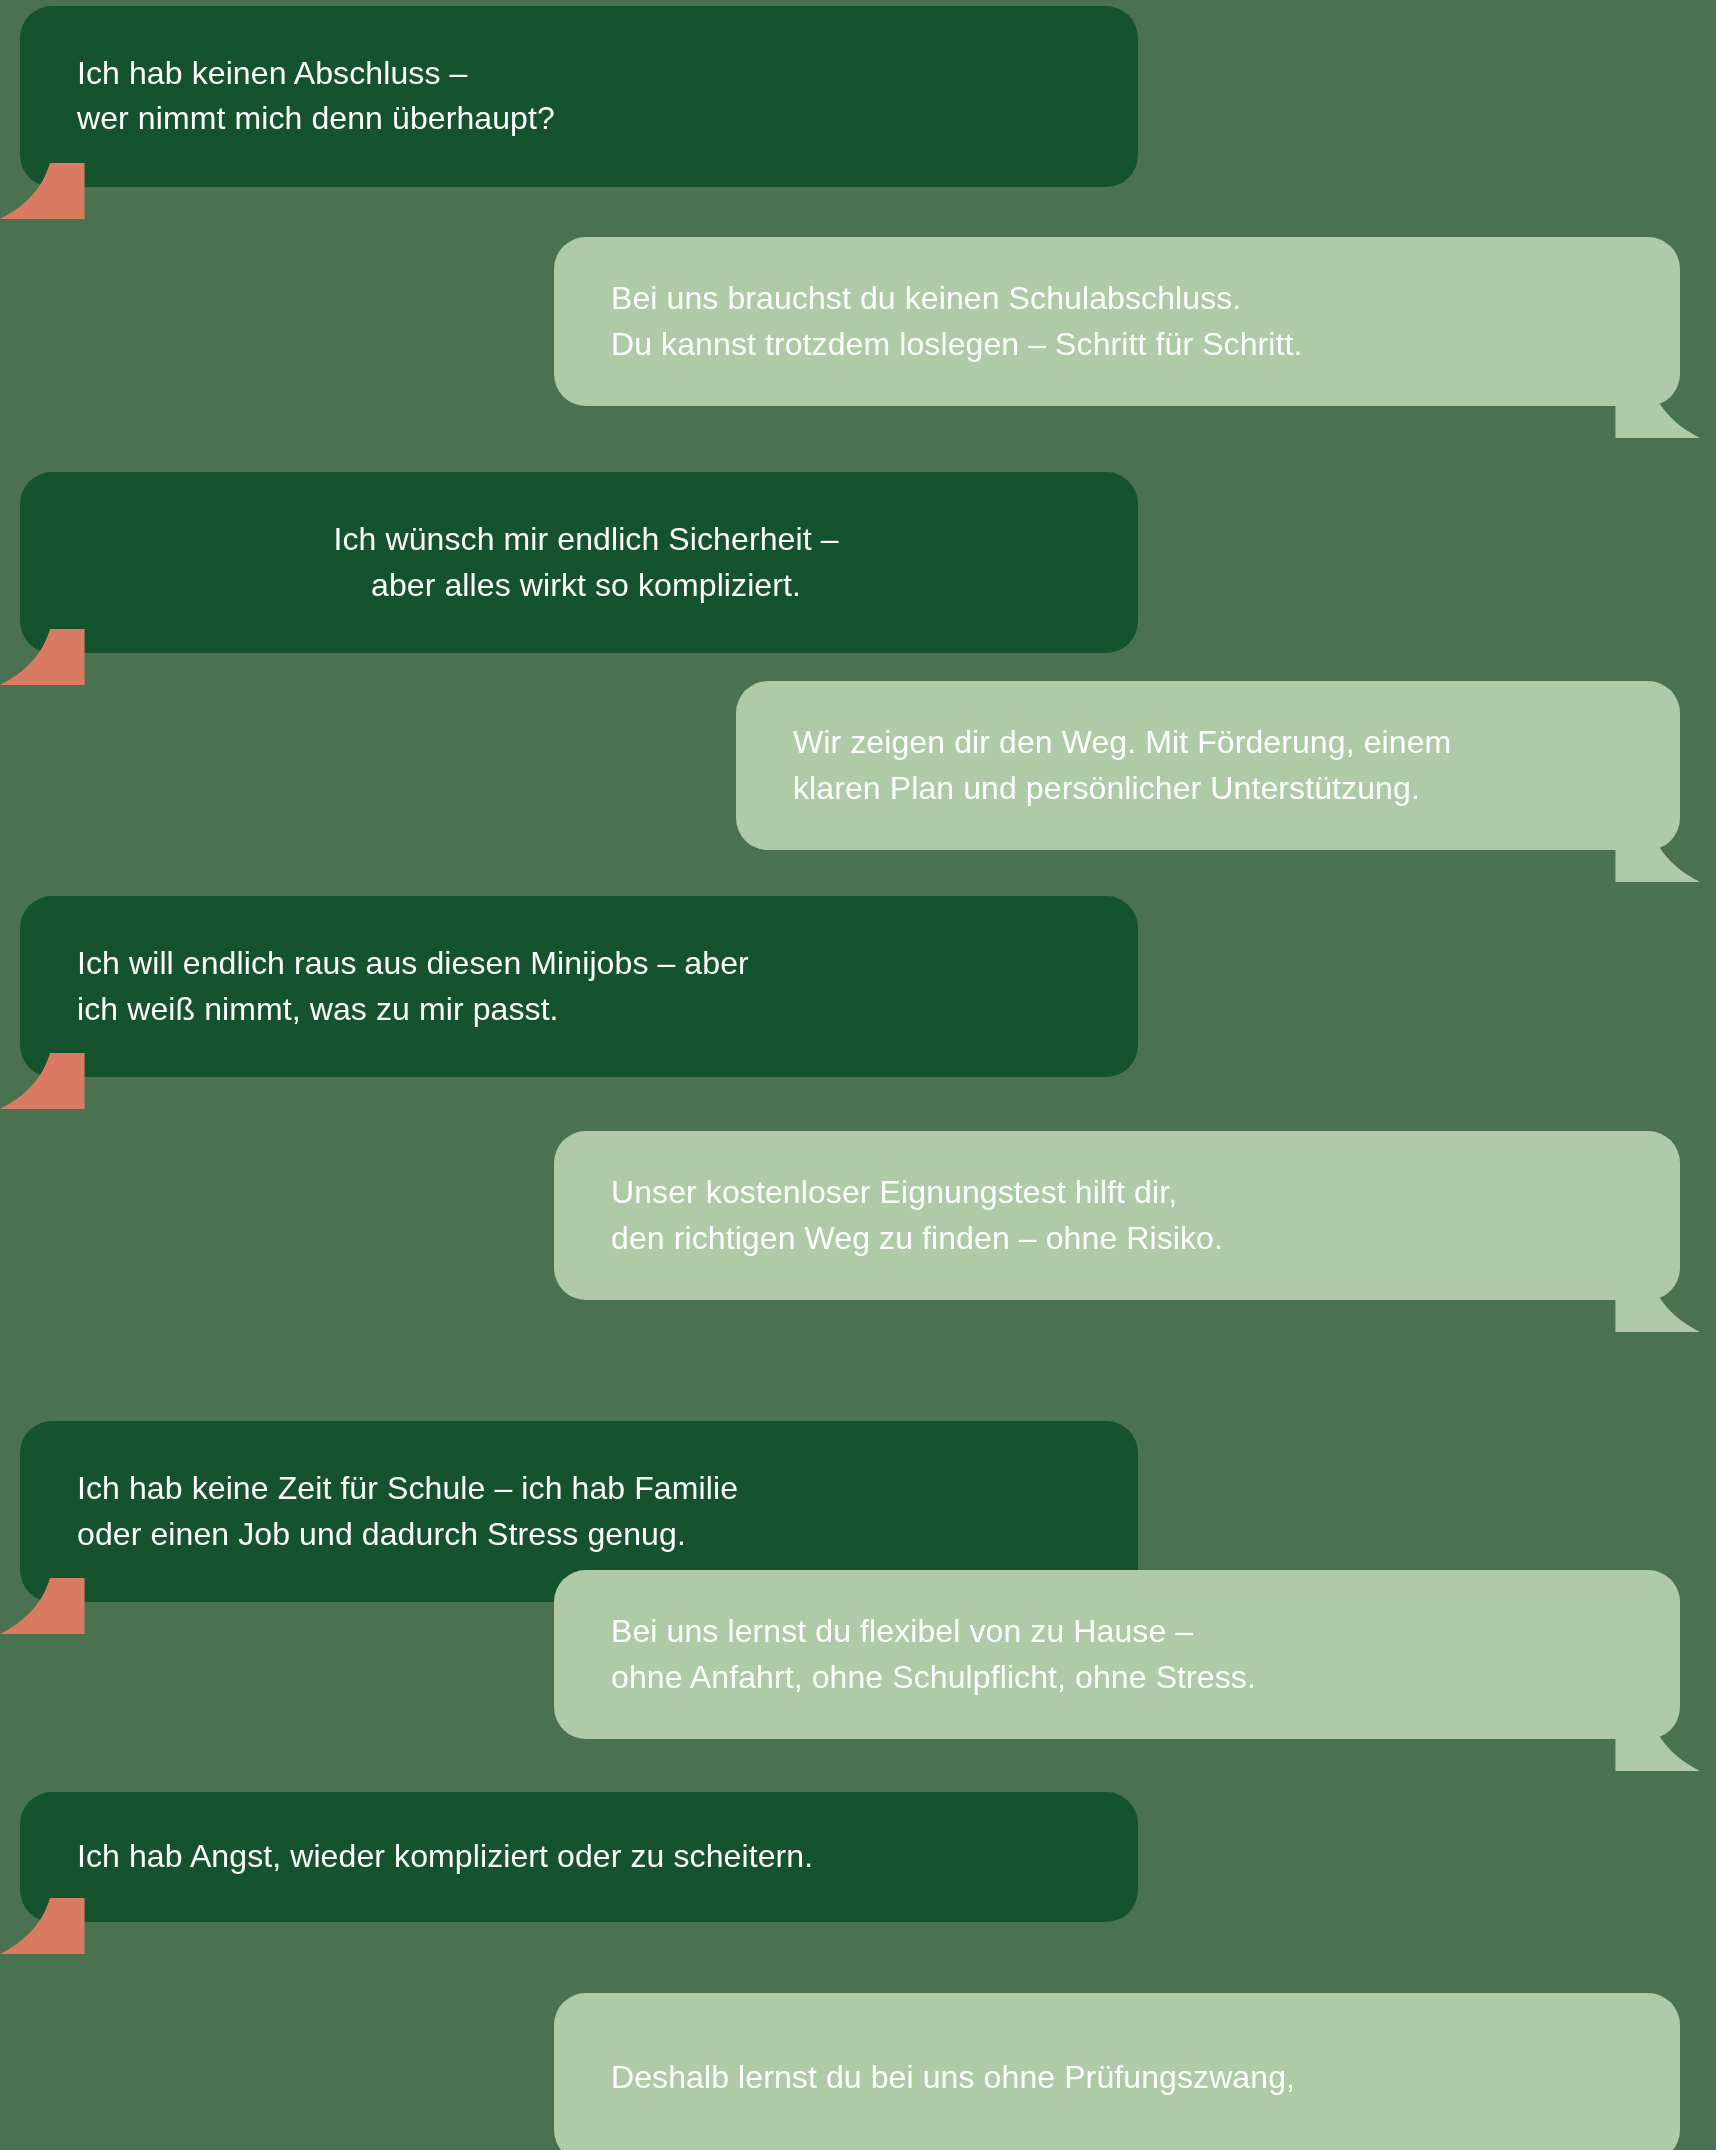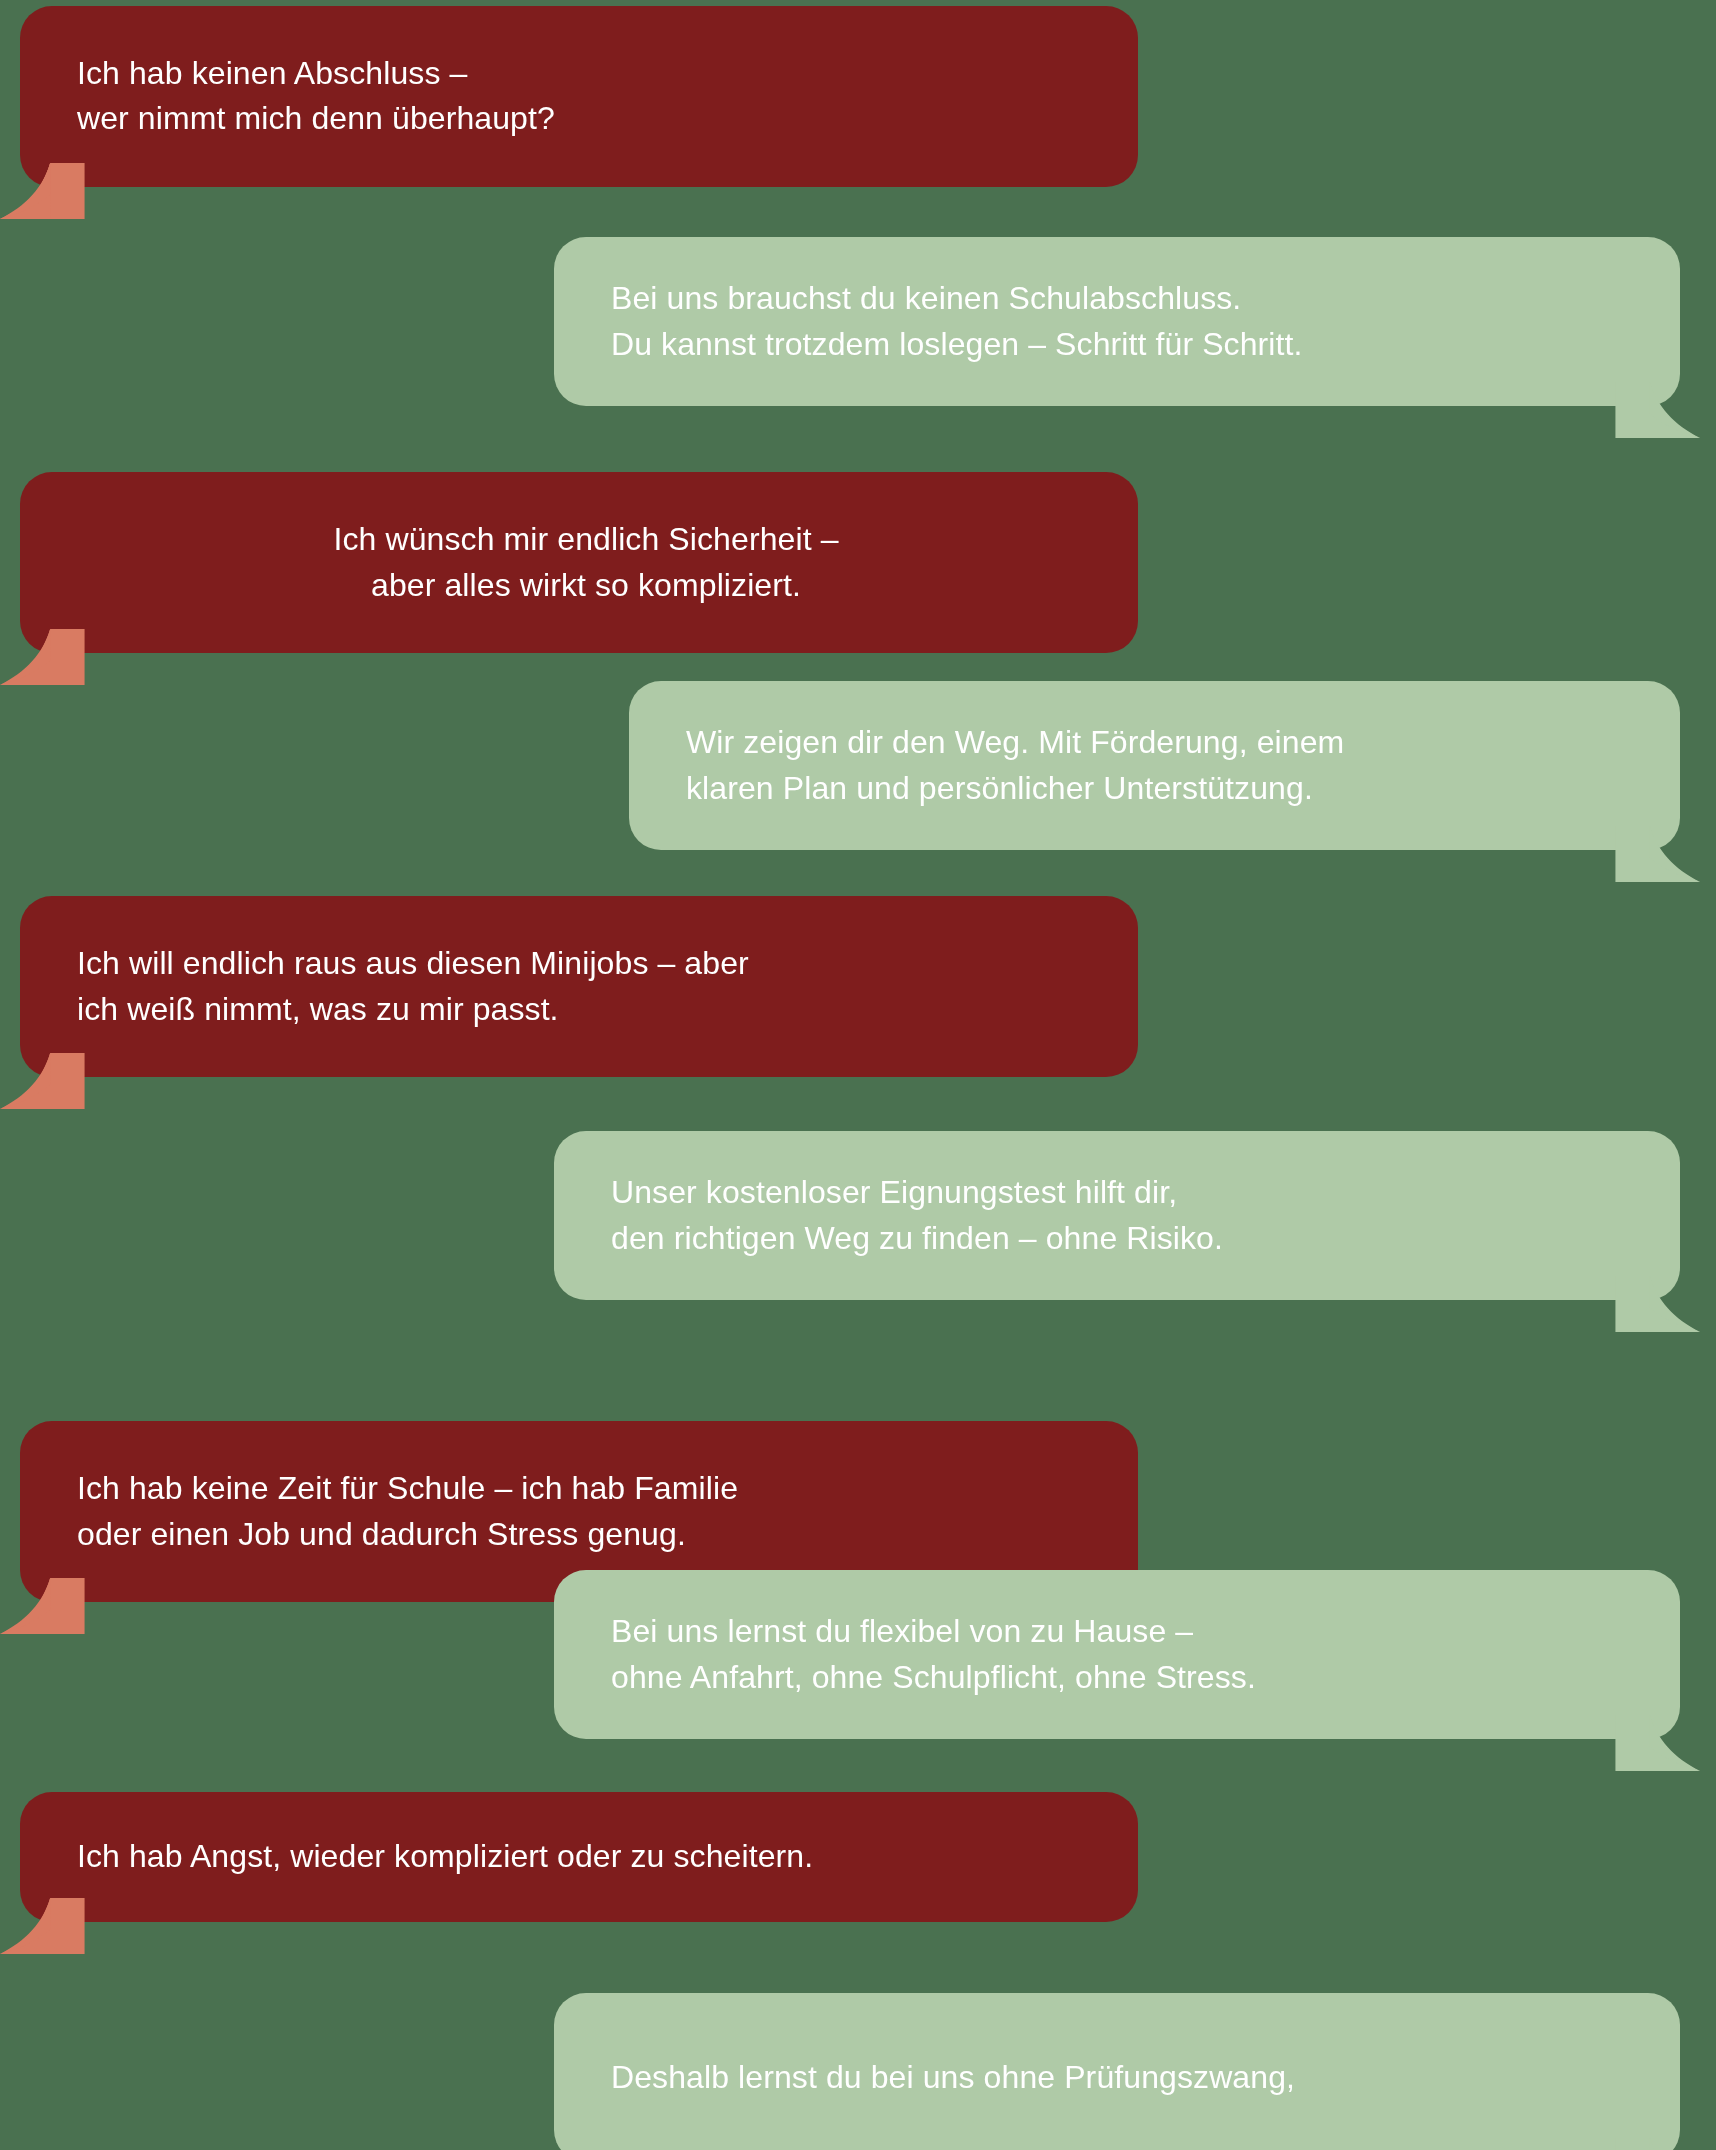--- a/index.html
+++ b/index.html
@@ -42,21 +42,21 @@
     color: #ffffff;
     font-size: 32px;
     line-height: 1.42;
     letter-spacing: 0.1px;
     white-space: pre;
     font-weight: 400;
   }
 
   
   .bubble.question {
-    background: #7f1d1d;
+    background: #14532d;
     margin-left: 20px;
     padding: 32px 43px 32px 57px;
   }
   .bubble.question .tail {
     position: absolute;
     left: -20px;
     bottom: -32px;
     width: 86px;
     height: 56px;
     overflow: visible;
@@ -83,21 +83,21 @@
   #bubble-0 { top: 5.7px;    }
   #bubble-0 .bubble { width: 1118px; height: 181px; }
 
   #bubble-1 { top: 237px;  }
   #bubble-1 .bubble { width: 1126px; height: 169px; }
 
   #bubble-2 { top: 472px; text-align: center;  }
   #bubble-2 .bubble { width: 1118px; height: 181px; }
 
   #bubble-3 { top: 681px;  }
-  #bubble-3 .bubble { width: 1051px; height: 169px; }
+  #bubble-3 .bubble { width: 944px; height: 169px; }
 
   #bubble-4 { top: 896px; }
   #bubble-4 .bubble { width: 1118px; height: 181px; }
 
   #bubble-5 { top: 1131px; }
   #bubble-5 .bubble { width: 1126px; height: 169px; }
 
   #bubble-6 { top: 1421px; }
   #bubble-6 .bubble { width: 1118px; height: 181px; }
 

